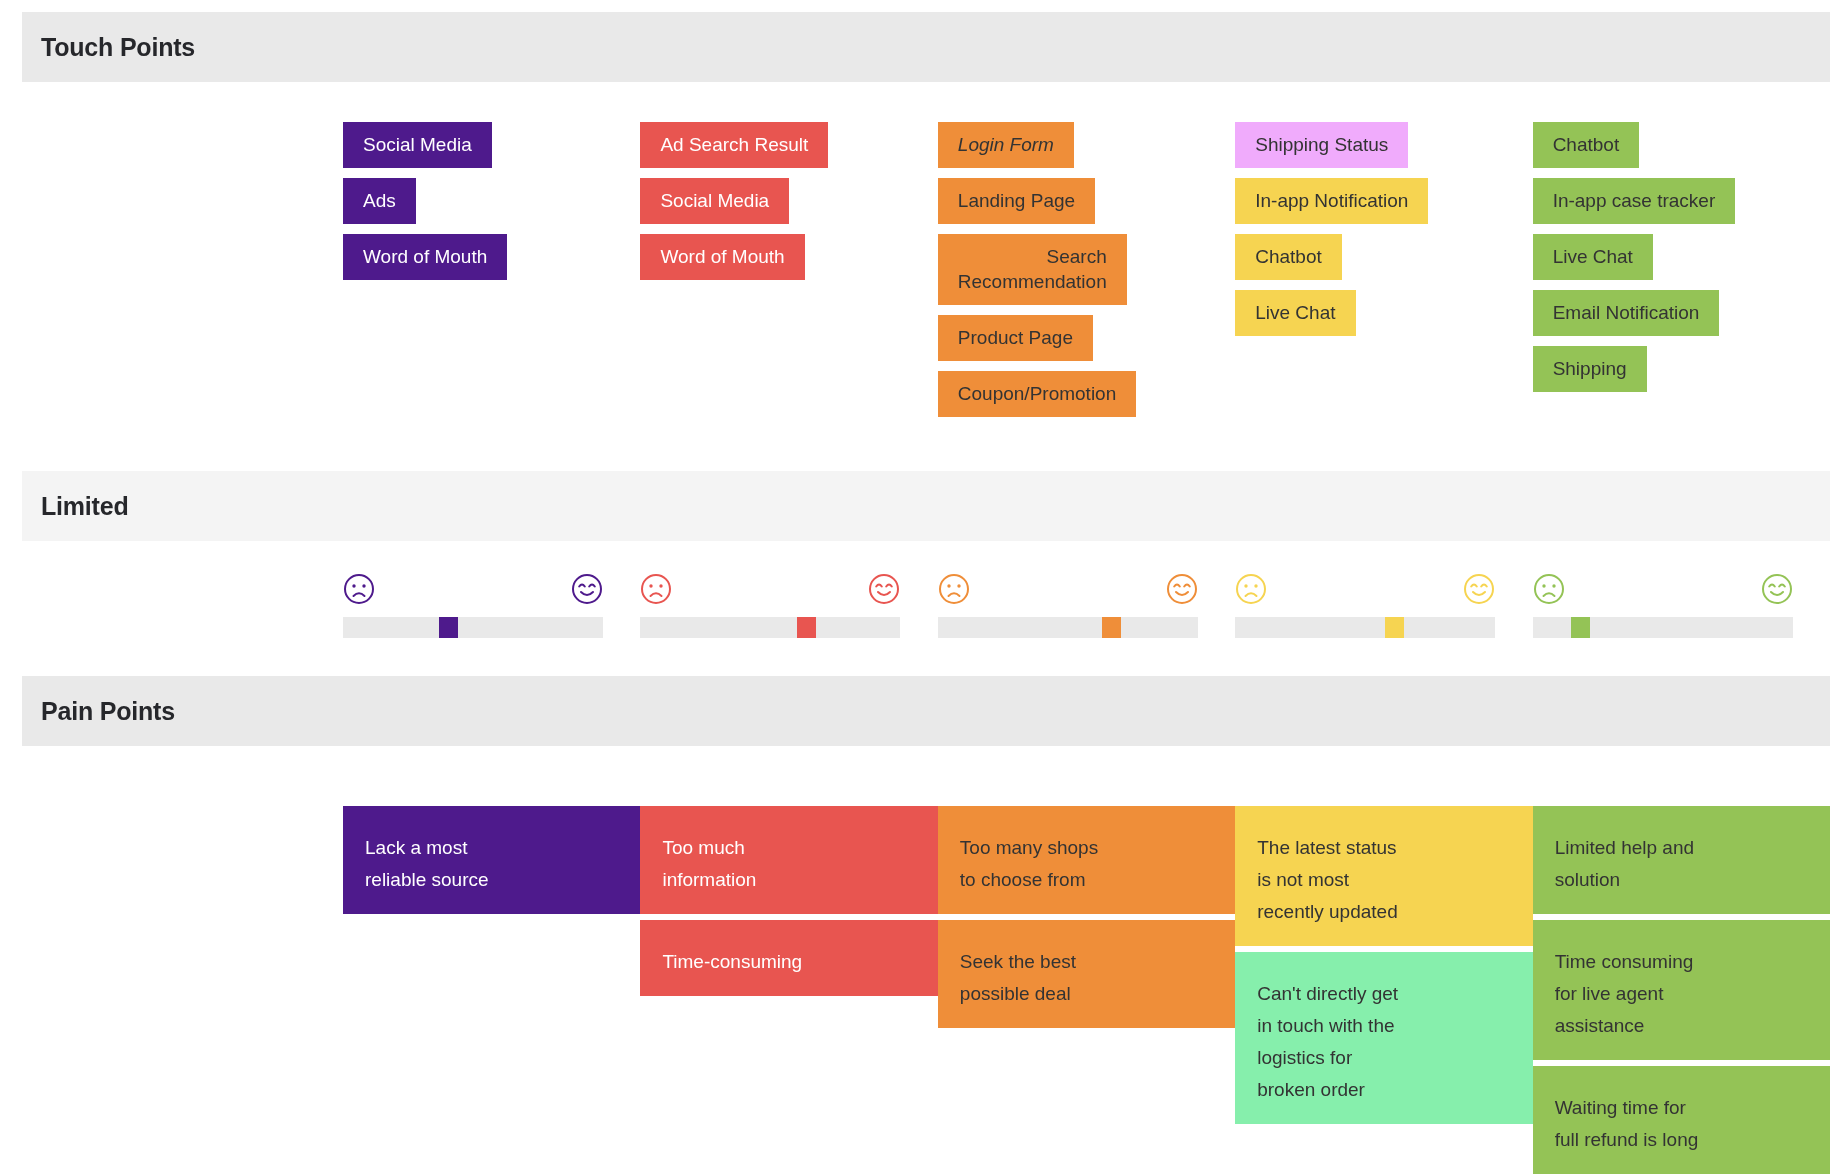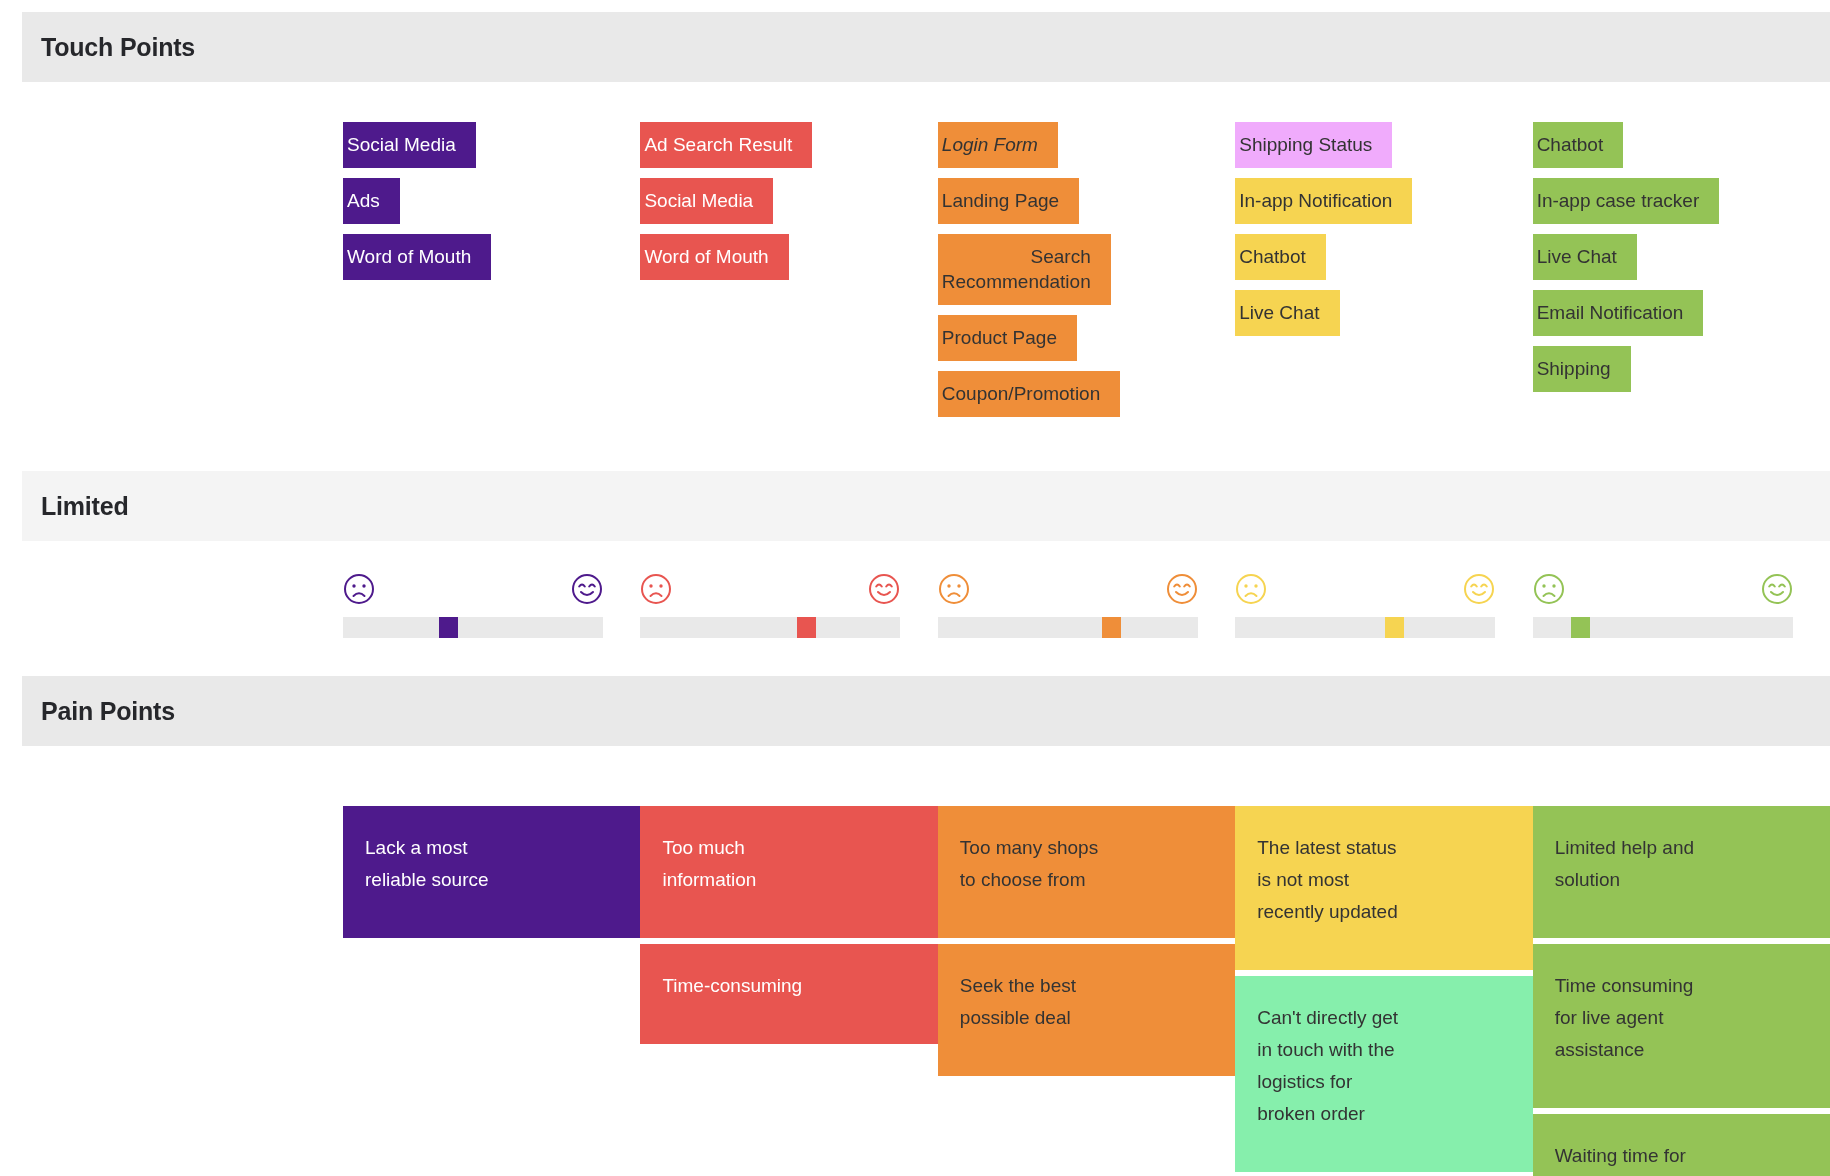--- a/index.html
+++ b/index.html
@@ -41,21 +41,21 @@
   .col { width: 300px; }
   .col-spacer { width: 343px; flex: none; }
 
   
   #touchpoints { top: 122px; }
   .chip {
     display: inline-block;
     color: #ffffff;
     font-size: 19px;
     line-height: 25px;
-    padding: 10px 20px 11px 4px;
+    padding: 10px 20px 11px 20px;
     margin-bottom: 10px;
     white-space: pre-wrap;
   }
   .chip.dark-text { color: #333333; }
 
   
   #emotions { top: 573px; }
   .emo-cell { width: 300px; padding-right: 0; }
   .emo-faces {
     display: flex;
@@ -75,21 +75,21 @@
     top: 0;
     width: 19px;
     height: 21px;
   }
 
   
   #painpoints { top: 806px; }
   .pp-card {
     font-size: 19px;
     line-height: 32px;
-    padding: 26px 22px 42px 22px;
+    padding: 26px 22px 18px 22px;
     margin-bottom: 6px;
     white-space: pre-line;
     color: #ffffff;
   }
   .pp-card.dark-text { color: #333333; }
 </style>
 </head>
 <body>
 
 <div class="page">

